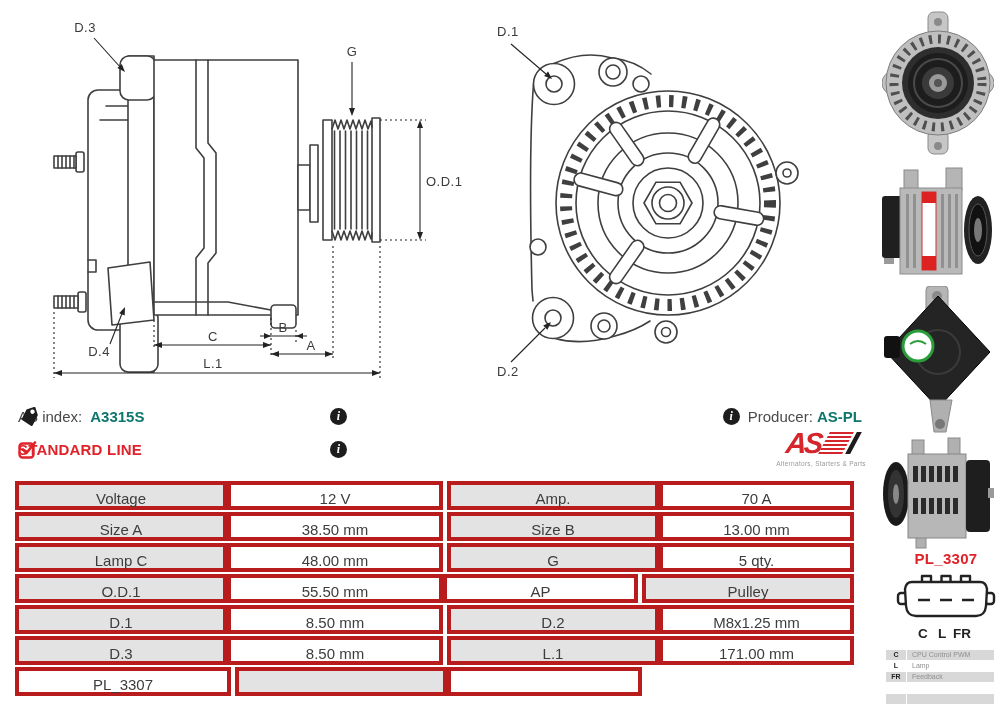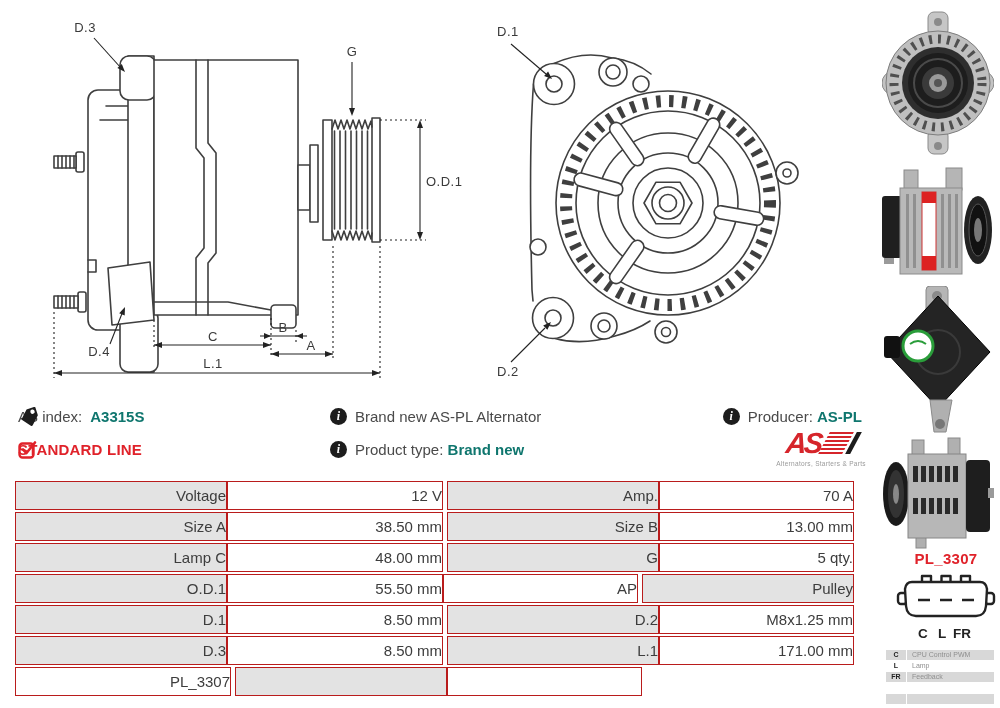--- a/index.html
+++ b/index.html
@@ -30,22 +30,22 @@
   .as-logo-text { font-style:italic; font-weight:bold; font-size:29px; line-height:28px;
                   color:#d6252b; letter-spacing:-3px; transform:skewX(-6deg); }
   .as-logo-stripes { display:flex; flex-direction:column; gap:2px; margin-left:3px;
                      transform:skewX(-28deg); }
   .as-logo-stripes i { display:block; width:24px; height:2px; background:#d6252b; }
   .as-logo-slash { width:5px; height:22px; background:#1d1d1d; margin-left:3px; transform:skewX(-28deg); }
   .as-logo-tagline { font-size:6.5px; color:#9a9a9a; letter-spacing:.3px; margin-top:2px; white-space:nowrap; }
   
   .spec-table { position:absolute; left:15px; top:481px; width:861px; }
   .spec-row { display:flex; height:29px; margin-bottom:2px; }
-  .cell { border:1px solid #b91c1c; line-height:27px; font-size:15px; color:#3d3d3d;
-          text-align:right; }
+  .cell { border:4px solid #b91c1c; line-height:27px; font-size:15px; color:#3d3d3d;
+          text-align:center; }
   .lblc { background:#e3e3e3; width:212px; }
   .valc { background:#fff; width:216px; }
   .gapl { margin-left:4px; }
   .valc.last { width:195px; }
   
   .plug-name { position:absolute; left:896px; top:550px; width:100px; text-align:center;
                font-size:15px; font-weight:bold; color:#e0222a; letter-spacing:.3px; }
   .pins { position:absolute; left:896px; top:626px; width:100px; height:18px;
           font-size:13.5px; font-weight:bold; color:#222; }
   .pins span { position:absolute; top:0; }
@@ -281,29 +281,24 @@
   <div class="info-item" style="left:18px; top:441px;">
     <svg width="19" height="19" viewBox="0 0 19 19">
       <rect x="1.5" y="3.5" width="14" height="14" rx="3" fill="none" stroke="#e0222a" stroke-width="2.4"></rect>
       <path d="M5,9.5 L8.5,13 L17,2.5" fill="none" stroke="#e0222a" stroke-width="2.6" stroke-linecap="round" stroke-linejoin="round"></path>
     </svg>
     <span class="std-line">STANDARD LINE</span>
   </div>
 
   <div class="info-item" style="left:330px; top:408px;">
     <span class="info-i">i</span>
-    <span>Brand new AS-PL Alternator</span>
   </div>
 
   <div class="info-item" style="left:330px; top:441px;">
     <span class="info-i">i</span>
-    <span>
-      <span>Product type:</span>
-      <b>Brand new</b>
-    </span>
   </div>
 
   <div class="info-item" style="right:138px; top:408px;">
     <span class="info-i">i</span>
     <span>
       <span>Producer:</span>
       <b>AS-PL</b>
     </span>
   </div>
 

